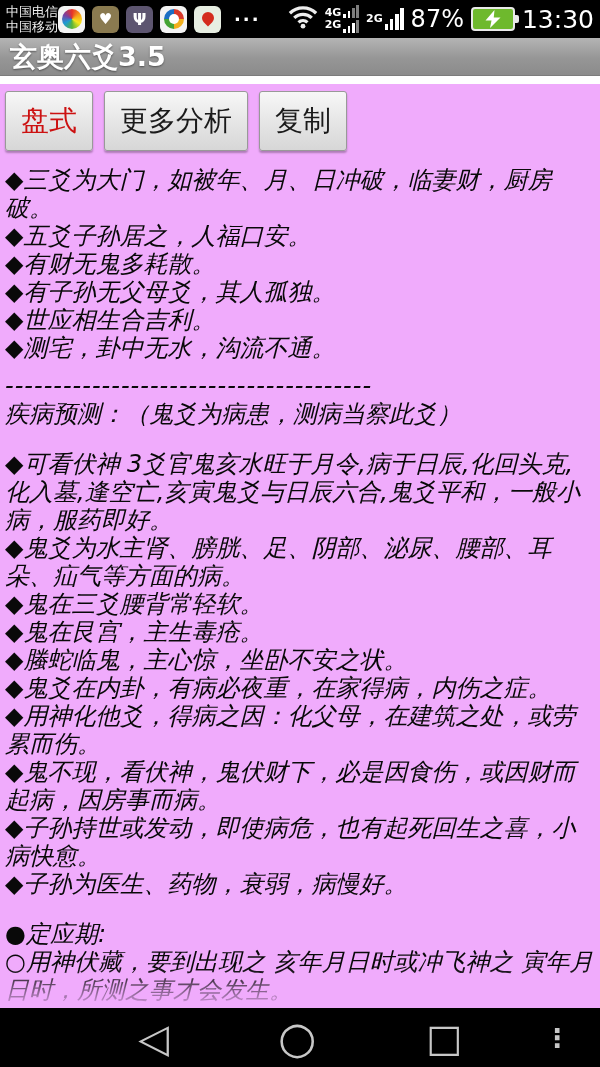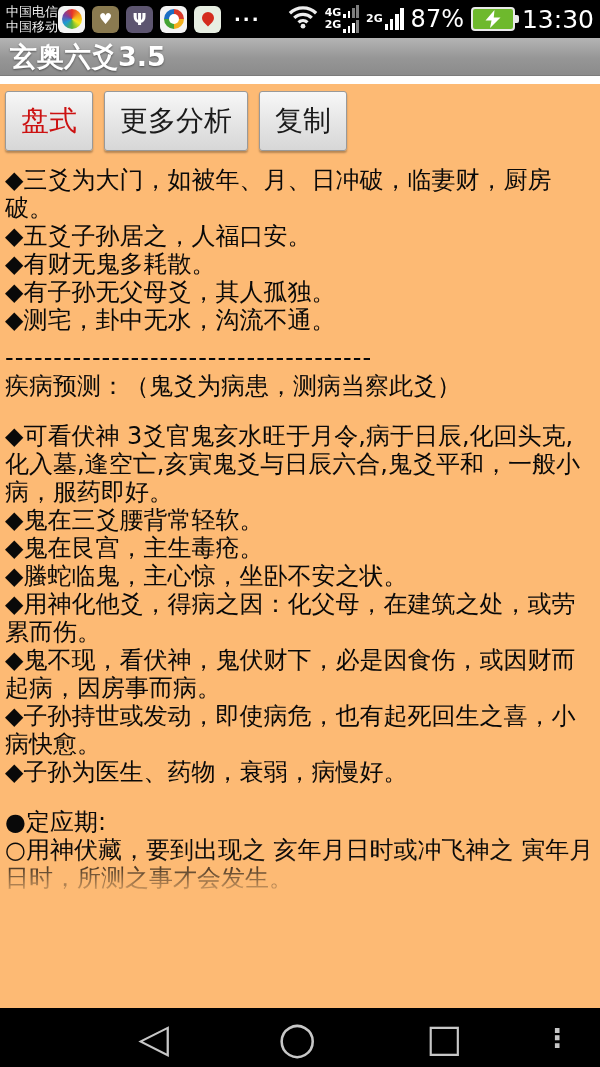--- a/index.html
+++ b/index.html
@@ -41,29 +41,29 @@
   .battery::after { content:""; position:absolute; right:-6px; top:6px; width:4px; height:8px; background:#e9e9e9; border-radius:0 2px 2px 0; }
   .clock { font-size:25px; color:#fff; }
 
   
   .title-bar { position:absolute; top:38px; left:0; right:0; height:38px;
     background:linear-gradient(#b4b4b4,#969696 55%,#8b8b8b); border-bottom:1px solid #7c7c7c;
     display:flex; align-items:center; padding:0 10px; }
   .title-bar h1 { color:#fff; font-size:27px; font-weight:bold; text-shadow:0 1px 2px rgba(0,0,0,.45); }
 
   
-  .content { position:absolute; top:84px; left:0; right:0; bottom:59px; background:#fdba74; overflow:hidden; }
+  .content { position:absolute; top:84px; left:0; right:0; bottom:59px; background:#f0abfc; overflow:hidden; }
   .toolbar { display:flex; gap:11px; padding:7px 0 0 5px; }
   .btn { height:60px; border:1px solid #999; border-radius:3px;
     background:linear-gradient(#f7f7f7,#e3e3e3 60%,#d7d7d7); box-shadow:0 2px 2px rgba(0,0,0,.28);
     font-family:"DejaVu Sans",sans-serif; font-size:28px; color:#1a1a1a; padding:0 15px; cursor:pointer; }
   .btn.primary { color:#cc1111; }
 
   .textview { padding:15px 3px 0 5px; font-size:24px; line-height:28px; color:#090909; word-break:break-all; }
-  .textview p { min-height:28px; }
+  .textview p { min-height:28px;font-style:italic; }
   .textview p.sep { margin-top:10px; letter-spacing:1px; }
   .textview p.blank { min-height:22px; }
   .textview p.fade { -webkit-mask-image:linear-gradient(to bottom,#000 35%,rgba(0,0,0,.15) 100%);
     mask-image:linear-gradient(to bottom,#000 35%,rgba(0,0,0,.15) 100%); }
 
   
   .nav-bar { position:absolute; left:0; right:0; bottom:0; height:59px; background:#000; }
   .nav-ic { position:absolute; top:50%; transform:translateY(-50%); color:#c7c7c7; text-align:center; cursor:pointer;
     font-family:"DejaVu Sans",sans-serif; }
   .nav-back { left:138px; font-size:40px; line-height:40px; }
@@ -155,28 +155,31 @@
       <button class="btn primary">盘式</button>
       <button class="btn">更多分析</button>
       <button class="btn">复制</button>
     </div>
 
     <div class="textview">
       <p>◆三爻为大门，如被年、月、日冲破，临妻财，厨房破。</p>
       <p>◆五爻子孙居之，人福口安。</p>
       <p>◆有财无鬼多耗散。</p>
       <p>◆有子孙无父母爻，其人孤独。</p>
+      <p>◆世应相生合吉利。</p>
       <p>◆测宅，卦中无水，沟流不通。</p>
       <p class="sep">--------------------------------------</p>
       <p>疾病预测：（鬼爻为病患，测病当察此爻）</p>
       <p class="blank"></p>
       <p>◆可看伏神 3爻官鬼亥水旺于月令,病于日辰,化回头克,化入墓,逢空亡,亥寅鬼爻与日辰六合,鬼爻平和，一般小病，服药即好。</p>
+      <p>◆鬼爻为水主肾、膀胱、足、阴部、泌尿、腰部、耳朵、疝气等方面的病。</p>
       <p>◆鬼在三爻腰背常轻软。</p>
       <p>◆鬼在艮宫，主生毒疮。</p>
       <p>◆螣蛇临鬼，主心惊，坐卧不安之状。</p>
+      <p>◆鬼爻在内卦，有病必夜重，在家得病，内伤之症。</p>
       <p>◆用神化他爻，得病之因：化父母，在建筑之处，或劳累而伤。</p>
       <p>◆鬼不现，看伏神，鬼伏财下，必是因食伤，或因财而起病，因房事而病。</p>
       <p>◆子孙持世或发动，即使病危，也有起死回生之喜，小病快愈。</p>
       <p>◆子孙为医生、药物，衰弱，病慢好。</p>
       <p class="blank"></p>
       <p>●定应期:</p>
       <p class="fade"> ○用神伏藏，要到出现之 亥年月日时或冲飞神之 寅年月日时，所测之事才会发生。</p>
     </div>
   </div>
 

